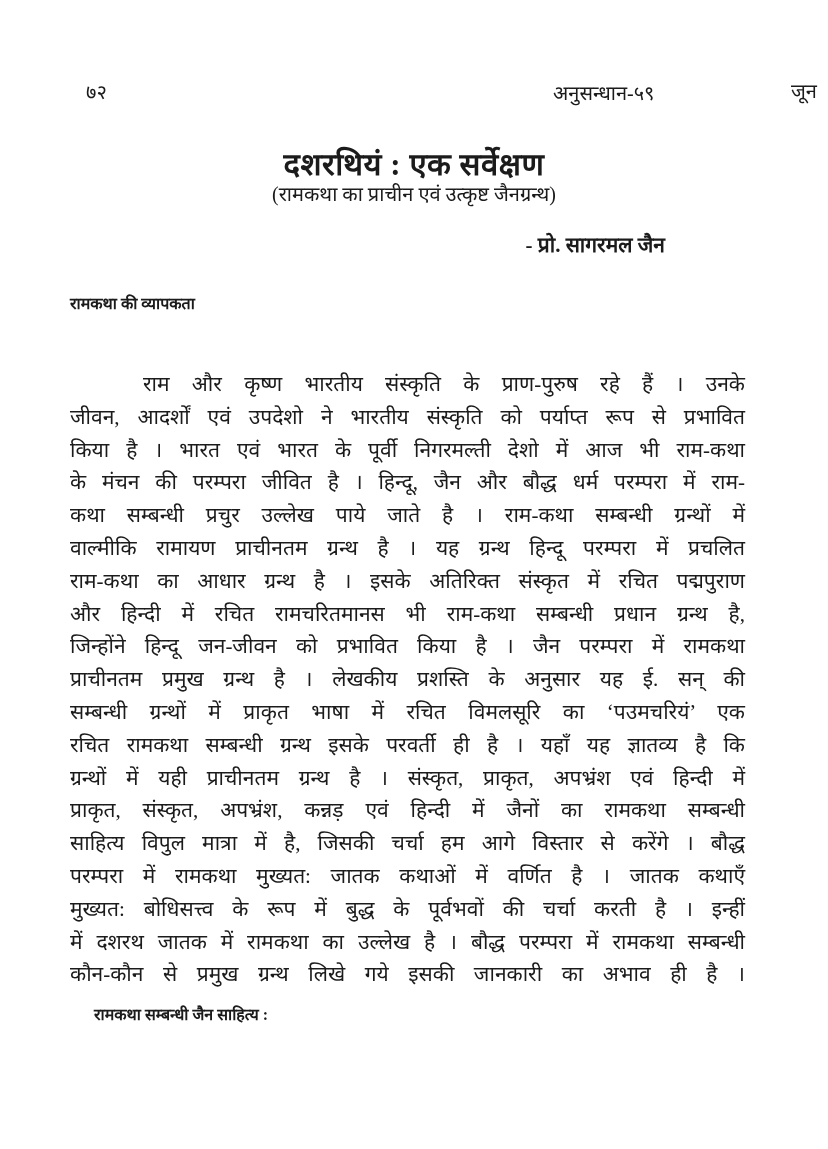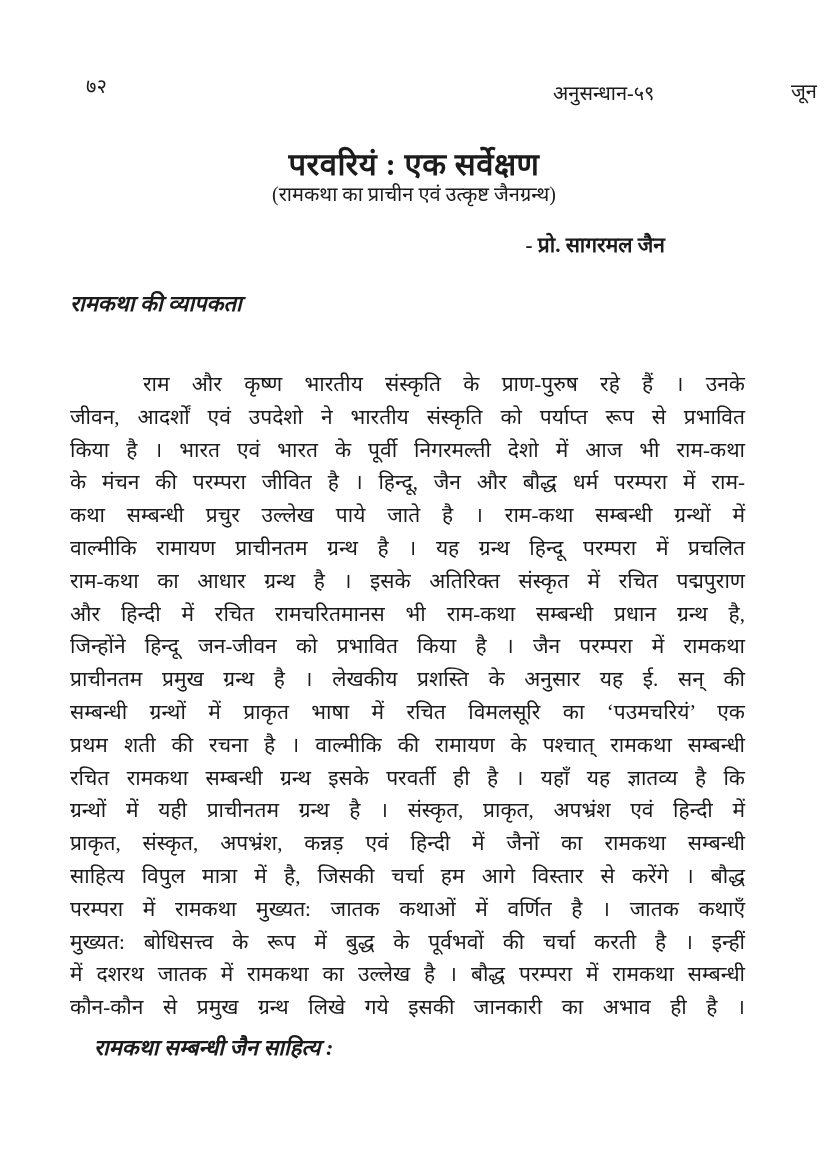--- a/index.html
+++ b/index.html
@@ -13,21 +13,21 @@
     height: 1149px;
     margin: 0 auto;
     background: #ffffff;
     overflow: hidden;
     color: #1b1b1b;
     font-family: "Liberation Serif", "DejaVu Serif", serif;
   }
   
   .running-header { position: absolute; top: 0; left: 0; width: 100%; height: 110px; }
   .hdr-item { position: absolute; font-size: 20px; white-space: nowrap; }
-  .hdr-page-no   { left: 86px;  top: 72px; }
+  .hdr-page-no   { left: 86px;  top: 78px; }
   .hdr-journal   { left: 553px; top: 79px; }
   .hdr-month     { left: 791px; top: 77px; }
   
   .article-title {
     position: absolute; top: 121px; left: 0; width: 100%;
     text-align: center; font-size: 31px; font-weight: bold;
     letter-spacing: 0.5px;
   }
   .article-subtitle {
     position: absolute; top: 180px; left: 0; width: 100%;
@@ -37,21 +37,21 @@
     position: absolute; top: 230px; left: 70px; width: 675px;
     text-align: right; padding-right: 80px; box-sizing: border-box;
     font-size: 21px; font-weight: bold;
   }
   
   .content {
     position: absolute; top: 287px; left: 70px; width: 675px;
   }
   .section-heading {
     margin: 0; padding: 0;
-    font-size: 22px; font-weight: bold; line-height: 33px; font-style: italic;
+    font-size: 16px; font-weight: bold; line-height: 33px;
   }
   .section-heading.second { margin-top: 7px; margin-left: 24px; }
   .para { margin: 9px 0 0 0; }
   .body-line {
     font-size: 21px;
     line-height: 32.8px;
     text-align: justify;
     text-align-last: justify;
     white-space: normal;
   }
@@ -62,21 +62,21 @@
 <body>
 
 <div class="page">
 
   <div class="running-header">
     <span class="hdr-item hdr-page-no">७२</span>
     <span class="hdr-item hdr-journal">अनुसन्धान-५९</span>
     <span class="hdr-item hdr-month">जून</span>
   </div>
 
-  <h1 class="article-title">परवरियं : एक सर्वेक्षण</h1>
+  <h1 class="article-title">दशरथियं : एक सर्वेक्षण</h1>
 
   <div class="article-subtitle">(रामकथा का प्राचीन एवं उत्कृष्ट जैनग्रन्थ)</div>
 
   <div class="article-author">- प्रो. सागरमल जैन</div>
 
   <div class="content">
 
     <h2 class="section-heading">रामकथा की व्यापकता</h2>
 
     <div class="para">
@@ -84,21 +84,20 @@
         <div class="body-line">जीवन, आदर्शों एवं उपदेशो ने भारतीय संस्कृति को पर्याप्त रूप से प्रभावित</div>
         <div class="body-line">किया है । भारत एवं भारत के पूर्वी निगरमल्ती देशो में आज भी राम-कथा</div>
         <div class="body-line">के मंचन की परम्परा जीवित है । हिन्दू, जैन और बौद्ध धर्म परम्परा में राम-</div>
         <div class="body-line">कथा सम्बन्धी प्रचुर उल्लेख पाये जाते है । राम-कथा सम्बन्धी ग्रन्थों में</div>
         <div class="body-line">वाल्मीकि रामायण प्राचीनतम ग्रन्थ है । यह ग्रन्थ हिन्दू परम्परा में प्रचलित</div>
         <div class="body-line">राम-कथा का आधार ग्रन्थ है । इसके अतिरिक्त संस्कृत में रचित पद्मपुराण</div>
         <div class="body-line">और हिन्दी में रचित रामचरितमानस भी राम-कथा सम्बन्धी प्रधान ग्रन्थ है,</div>
         <div class="body-line">जिन्होंने हिन्दू जन-जीवन को प्रभावित किया है । जैन परम्परा में रामकथा</div>
         <div class="body-line">प्राचीनतम प्रमुख ग्रन्थ है । लेखकीय प्रशस्ति के अनुसार यह ई. सन् की</div>
         <div class="body-line">सम्बन्धी ग्रन्थों में प्राकृत भाषा में रचित विमलसूरि का ‘पउमचरियं’ एक</div>
-        <div class="body-line">प्रथम शती की रचना है । वाल्मीकि की रामायण के पश्चात् रामकथा सम्बन्धी</div>
         <div class="body-line">रचित रामकथा सम्बन्धी ग्रन्थ इसके परवर्ती ही है । यहाँ यह ज्ञातव्य है कि</div>
         <div class="body-line">ग्रन्थों में यही प्राचीनतम ग्रन्थ है । संस्कृत, प्राकृत, अपभ्रंश एवं हिन्दी में</div>
         <div class="body-line">प्राकृत, संस्कृत, अपभ्रंश, कन्नड़ एवं हिन्दी में जैनों का रामकथा सम्बन्धी</div>
         <div class="body-line">साहित्य विपुल मात्रा में है, जिसकी चर्चा हम आगे विस्तार से करेंगे । बौद्ध</div>
         <div class="body-line">परम्परा में रामकथा मुख्यत: जातक कथाओं में वर्णित है । जातक कथाएँ</div>
         <div class="body-line">मुख्यत: बोधिसत्त्व के रूप में बुद्ध के पूर्वभवों की चर्चा करती है । इन्हीं</div>
         <div class="body-line">में दशरथ जातक में रामकथा का उल्लेख है । बौद्ध परम्परा में रामकथा सम्बन्धी</div>
         <div class="body-line">कौन-कौन से प्रमुख ग्रन्थ लिखे गये इसकी जानकारी का अभाव ही है ।</div>
       </div>
 

